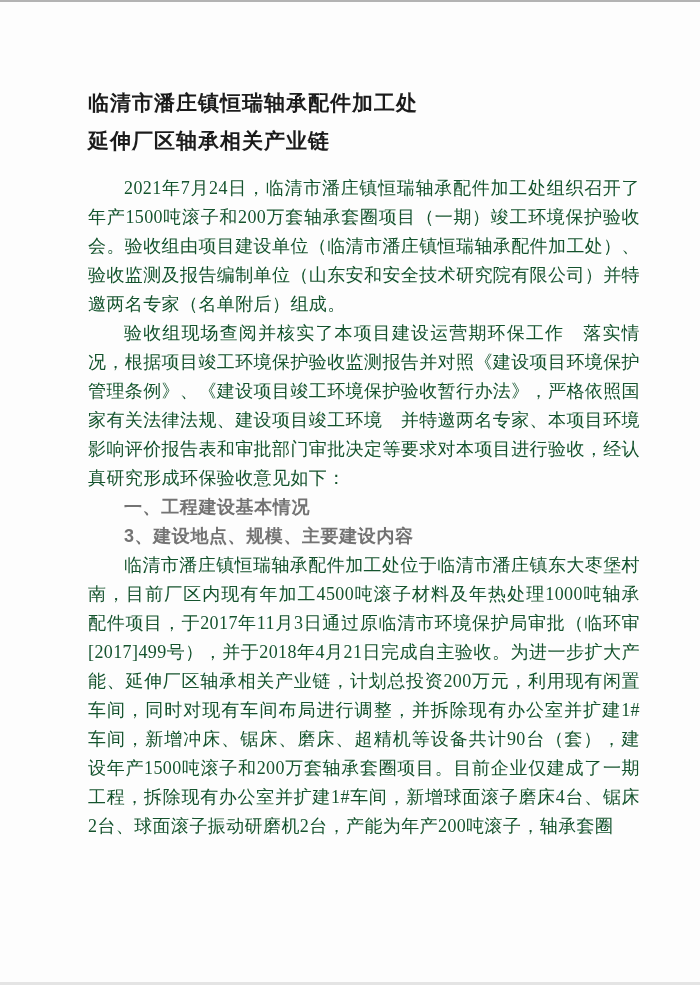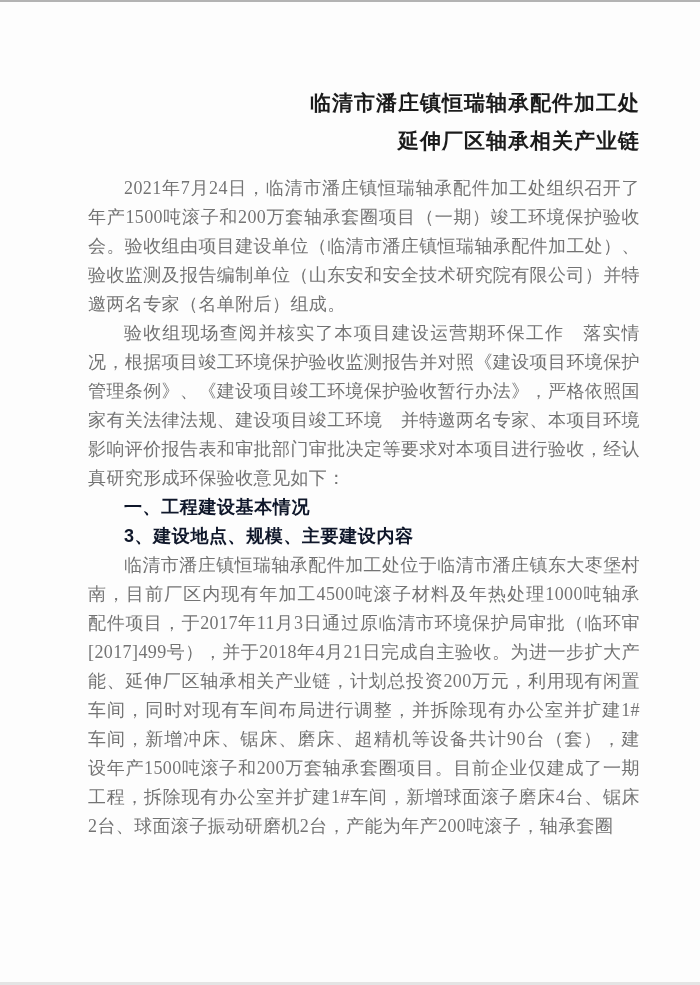--- a/index.html
+++ b/index.html
@@ -30,49 +30,49 @@
       background: #e4e4e4;
     }
     .content {
       position: absolute;
       left: 88px;
       top: 84px;
       width: 552px;
     }
     .doc-title {
       margin: 0 0 14px 0;
-      text-align: right;
+      text-align: left;
       font-family: "Liberation Sans", "DejaVu Sans", sans-serif;
       font-weight: 700;
       font-size: 21px;
       line-height: 38px;
       letter-spacing: 1px;
       color: #1b1b1b;
     }
     .title-line { display: block; }
     .body-para {
       margin: 0;
       font-family: "Liberation Serif", "DejaVu Serif", serif;
       font-size: 18px;
       line-height: 29px;
       letter-spacing: 0.4px;
-      color: #737373;
+      color: #14532d;
       text-align: justify;
       text-justify: inter-ideograph;
       text-align-last: left;
       text-indent: 2em;
     }
     .section-heading, .sub-heading {
       margin: 0;
       font-family: "Liberation Sans", "DejaVu Sans", sans-serif;
       font-weight: 700;
       font-size: 18px;
       line-height: 29px;
       letter-spacing: 0.6px;
-      color: #0f172a;
+      color: #737373;
       text-indent: 2em;
     }
   </style>
 </head>
 <body>
 
 <div class="page">
   <div class="page-top-edge"></div>
 
   <div class="content">

